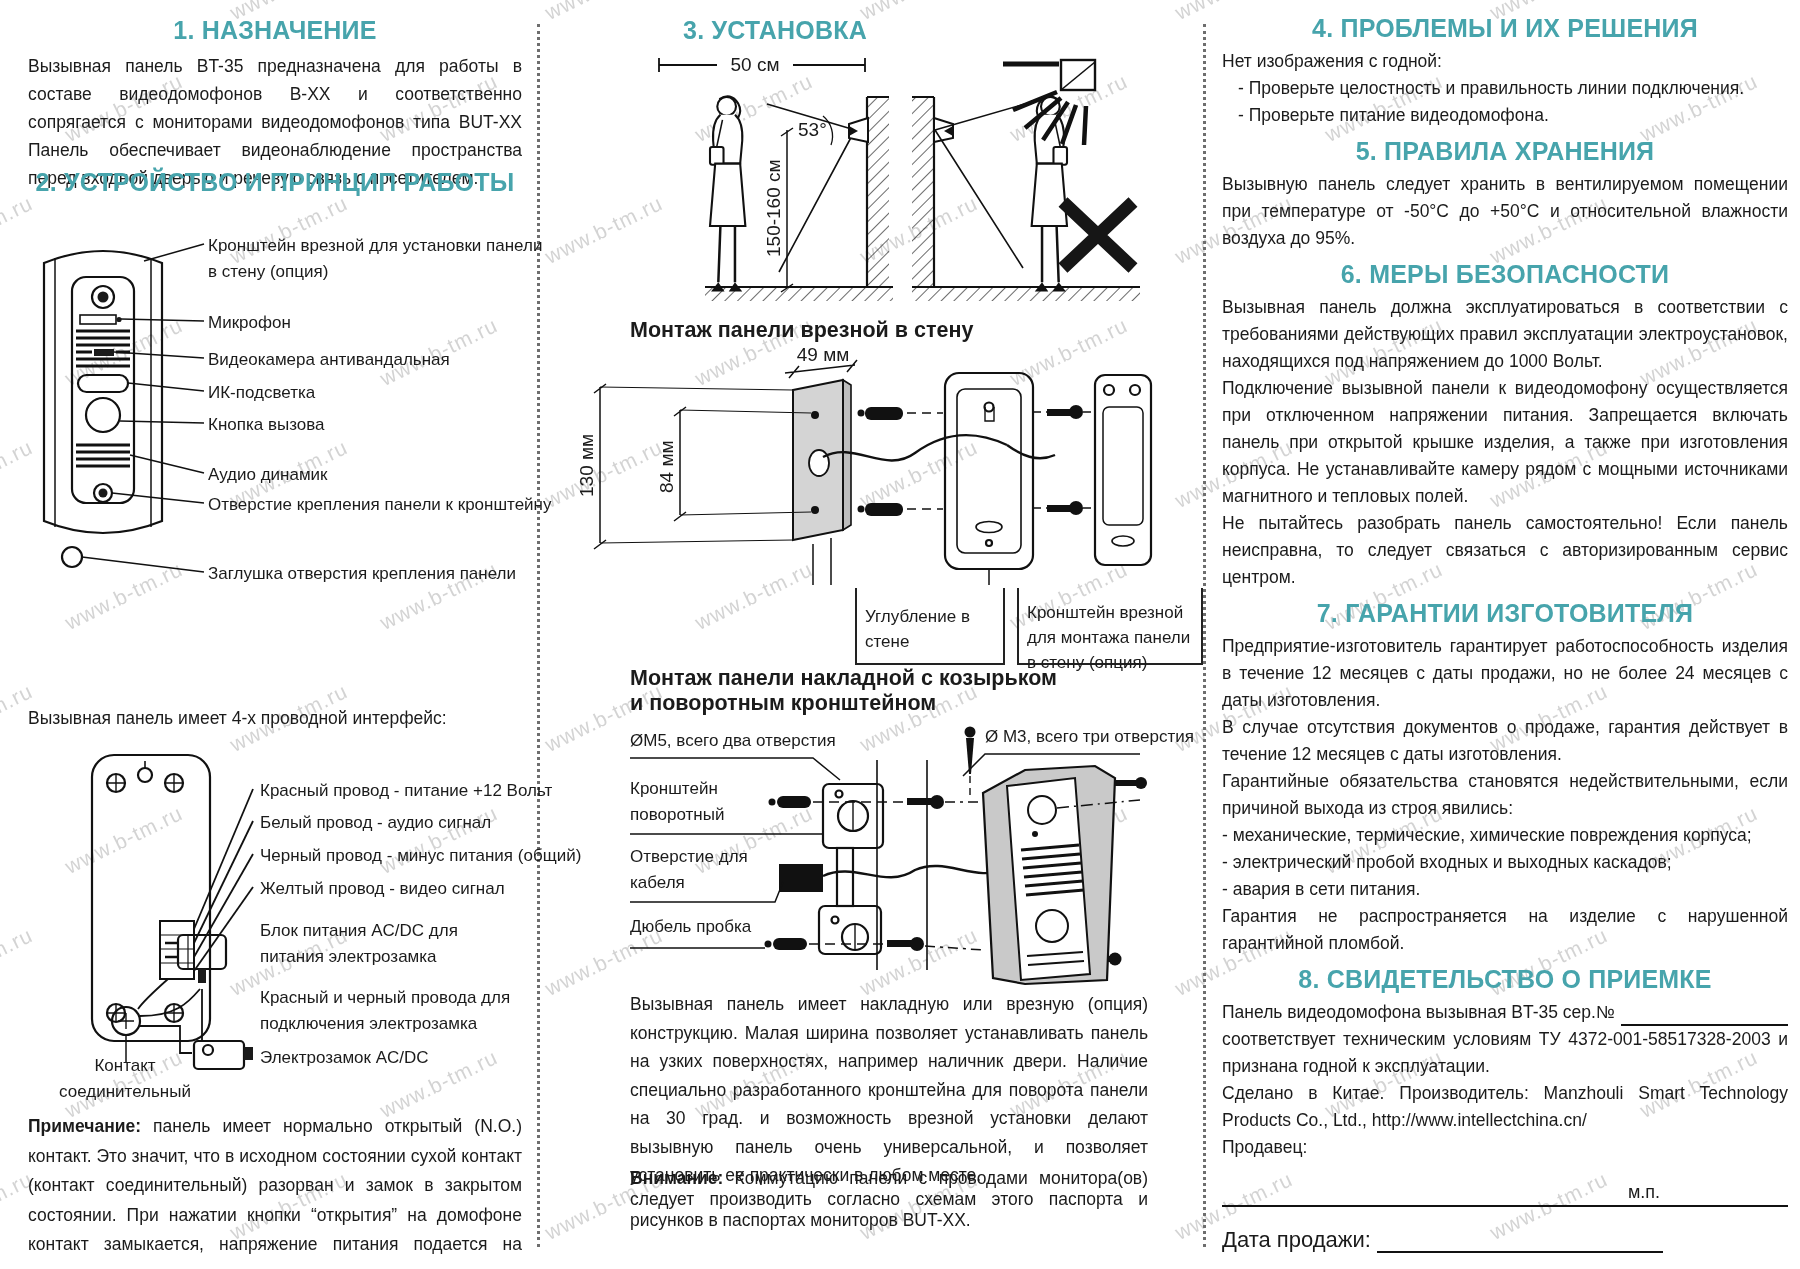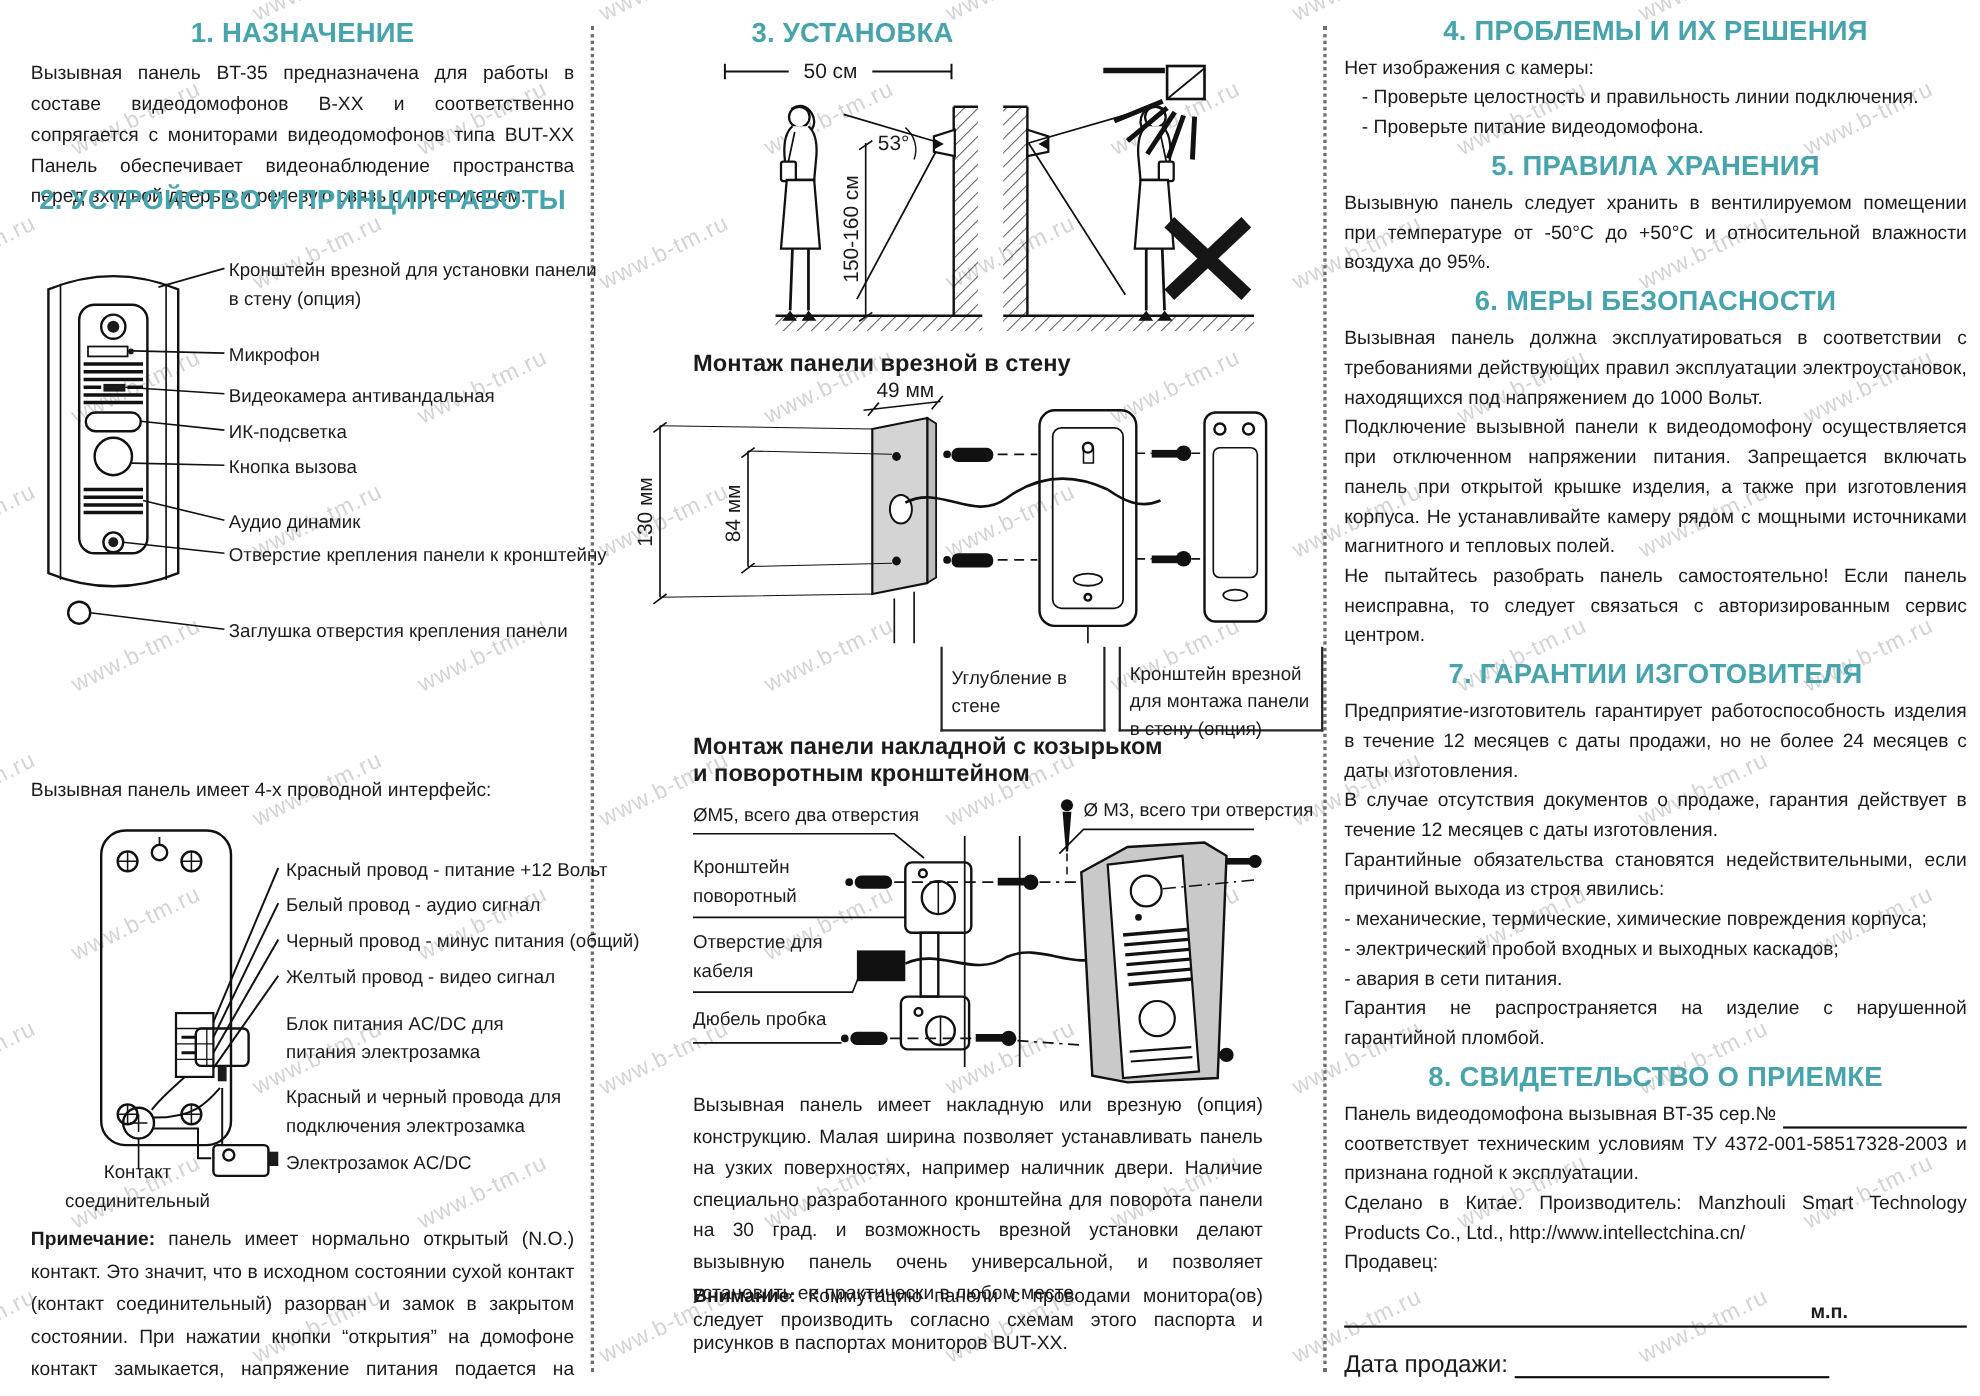--- a/index.html
+++ b/index.html
@@ -32,21 +32,21 @@
   .dl-a { border-bottom: 2px solid #222; padding-bottom: 5px; }
   .dl-b, .dl-c { border: 2px solid #222; border-top: none; padding: 16px 8px 6px; }
   
   #col3 .title { margin: 0 0 5px; }
   #col3 p { font-size: 17.5px; line-height: 27px; text-align: justify; }
   #col3 .mt { margin-top: 8px; }
   .s4line2 { padding-left: 16px; }
   .blankline { flex: 1; border-bottom: 2px solid #111; margin-left: 6px; }
   .flexrow { display: flex; align-items: flex-end; }
   .sealrow { position: relative; border-bottom: 2.5px solid #111; height: 30px; margin-top: 16px; }
-  .sealrow span { position: absolute; right: 108px; bottom: 2px; font-size: 18px; font-weight: bold; }
+  .sealrow span { position: absolute; right: 128px; bottom: 2px; font-size: 18px; }
   .daterow { margin-top: 20px; display: flex; width: 78%; align-items: flex-end; }
 </style>
 </head>
 <body>
 
 <div id="wm-layer">
     <span class="wm" style="left: -90px; top: -26px;">www.b-tm.ru</span>
     <span class="wm" style="left: 225px; top: -26px;">www.b-tm.ru</span>
     <span class="wm" style="left: 540px; top: -26px;">www.b-tm.ru</span>
     <span class="wm" style="left: 855px; top: -26px;">www.b-tm.ru</span>
@@ -402,21 +402,21 @@
   </div>
 
   <div class="abs body" style="top:990px; left:75px; width:518px; line-height:28.5px">Вызывная панель имеет накладную или врезную (опция) конструкцию. Малая ширина позволяет устанавливать панель на узких поверхностях, например наличник двери. Наличие специально разработанного кронштейна для поворота панели на 30 град. и возможность врезной установки делают вызывную панель очень универсальной, и позволяет установить ее практически в любом месте.</div>
   <div class="abs body" style="top:1168px; left:75px; width:518px; line-height:21px">
     <span class="b">Внимание:</span><span> Коммутацию панели с проводами монитора(ов) следует производить согласно схемам этого паспорта и рисунков в паспортах мониторов BUT-XX.</span>
   </div>
 </div>
 
 <div id="col3" class="col" style="top:14px">
   <div class="title">4. ПРОБЛЕМЫ И ИХ РЕШЕНИЯ</div>
-  <p>Нет изображения с камеры:</p>
+  <p>Нет изображения с годной:</p>
   <p class="s4line2">- Проверьте целостность и правильность линии подключения.</p>
   <p class="s4line2">- Проверьте питание видеодомофона.</p>
 
   <div class="title mt">5. ПРАВИЛА ХРАНЕНИЯ</div>
   <p>Вызывную панель следует хранить в вентилируемом помещении при температуре от  -50°С  до  +50°С  и относительной влажности воздуха до 95%.</p>
 
   <div class="title mt">6. МЕРЫ БЕЗОПАСНОСТИ</div>
   <p>Вызывная панель  должна эксплуатироваться в соответствии  с требованиями  действующих  правил  эксплуатации  электроустановок,  находящихся под напряжением до 1000 Вольт.</p>
   <p>Подключение  вызывной  панели  к  видеодомофону   осуществляется при отключенном  напряжении  питания.  Запрещается включать   панель при открытой  крышке  изделия,  а  также при изготовления  корпуса.  Не устанавливайте камеру рядом с мощными источниками магнитного и тепловых полей.</p>
   <p>Не пытайтесь разобрать панель самостоятельно! Если панель неисправна, то следует связаться с авторизированным сервис центром.</p>

